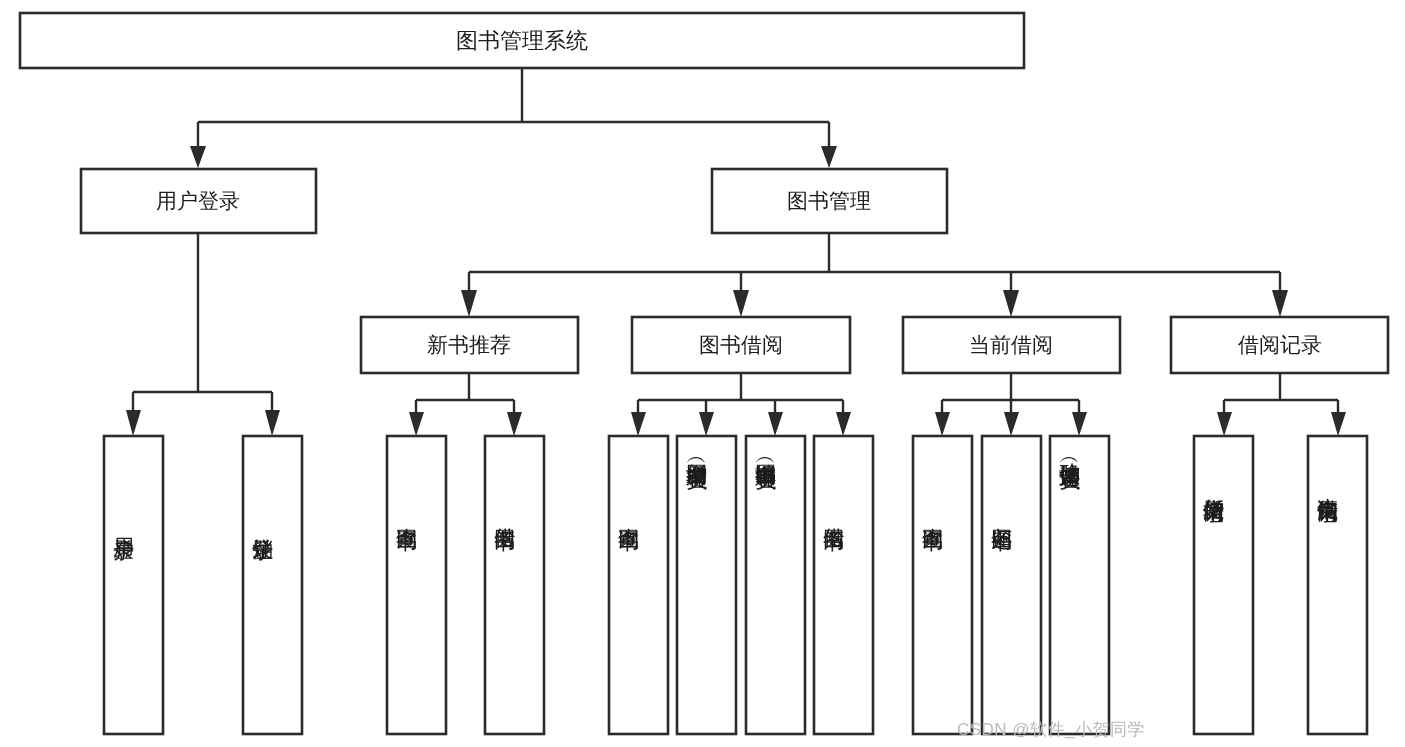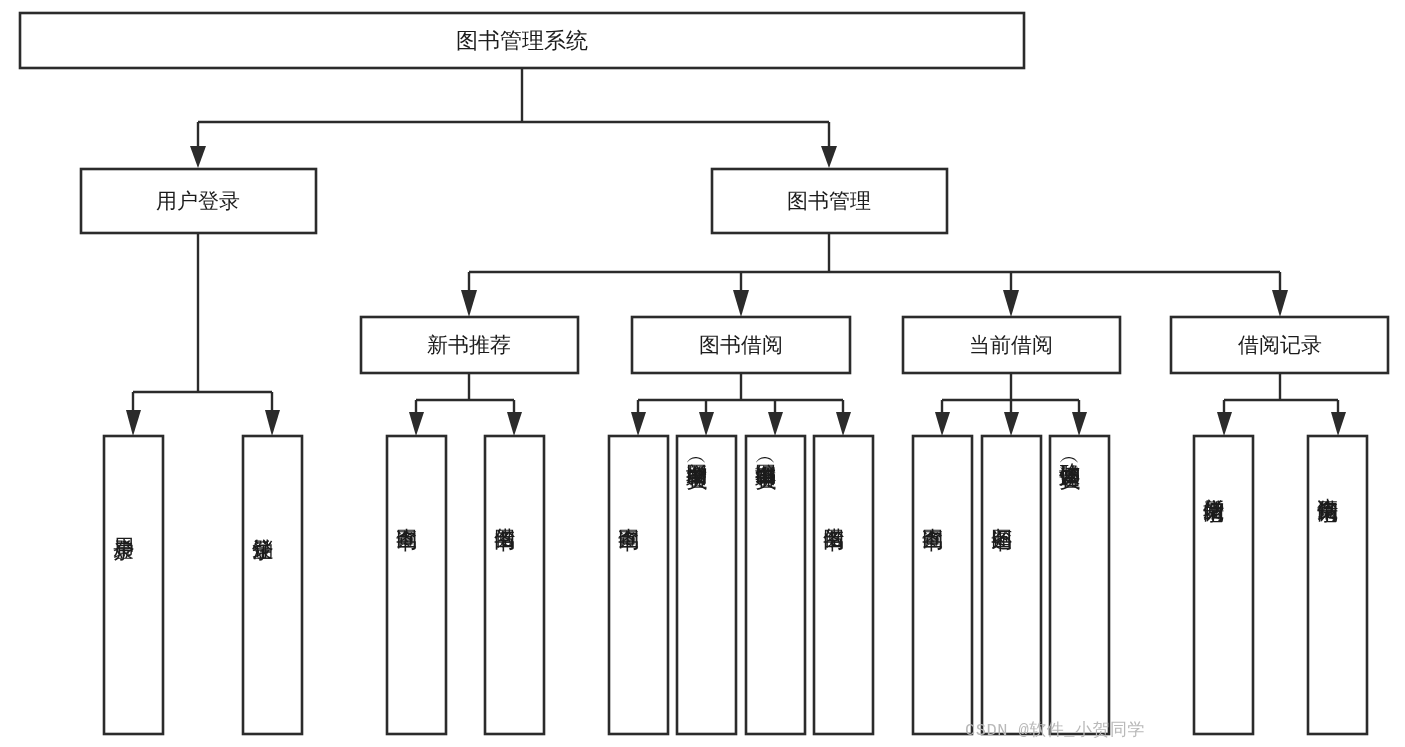--- a/index.html
+++ b/index.html
@@ -67,21 +67,21 @@
     text-orientation: upright;
     letter-spacing: 1px;
     white-space: nowrap;
     text-align: start;
     pointer-events: none;
   }
   .watermark {
     position: absolute;
     right: 8px;
     bottom: 6px;
-    font-family: Liberation Mono, monospace;
+    font-family: Liberation Sans, sans-serif;
     font-size: 17px;
     color: #b9b9b9;
     letter-spacing: 0.5px;
     white-space: nowrap;
   }
 </style>
 </head>
 <body>
 
 <div id="diagram-root">

